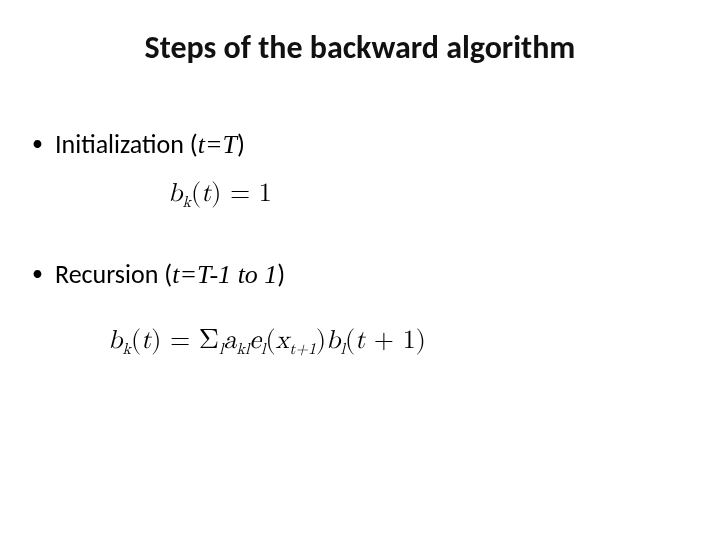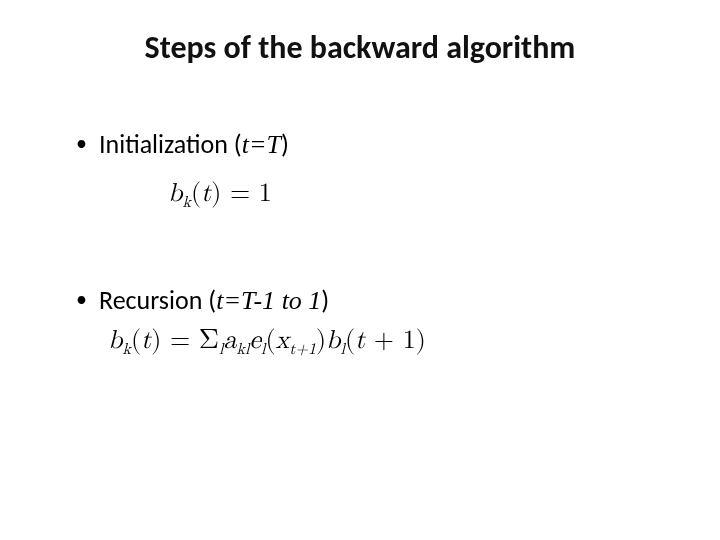--- a/index.html
+++ b/index.html
@@ -25,21 +25,20 @@
     text-align: center;
     font-size: 32px;
     font-weight: 700;
     color: #111;
   }
   .bullet {
     position: absolute;
     left: 32px;
     font-size: 26px;
     color: #000;
-    margin-left: 44px;
   }
   .bullet .dot {
     color: #000;
     margin-right: 12px;
     font-size: 22px;
     vertical-align: 2px;
   }
   .bullet .label {
     font-weight: 400;
   }
@@ -62,21 +61,21 @@
     font-size: 16px;
     vertical-align: -6px;
     font-style: italic;
   }
   .formula .sigma {
     font-size: 28px;
     font-style: normal;
   }
   #b1 { top: 128px; }
   #f1 { top: 178px; left: 168px; }
-  #b2 { top: 284px; }
+  #b2 { top: 258px; }
   #f2 { top: 322px; left: 108px; }
 </style>
 </head>
 <body>
 
 <div class="slide">
 
   <div class="title">Steps of the backward algorithm</div>
 
   <div id="b1" class="bullet">

